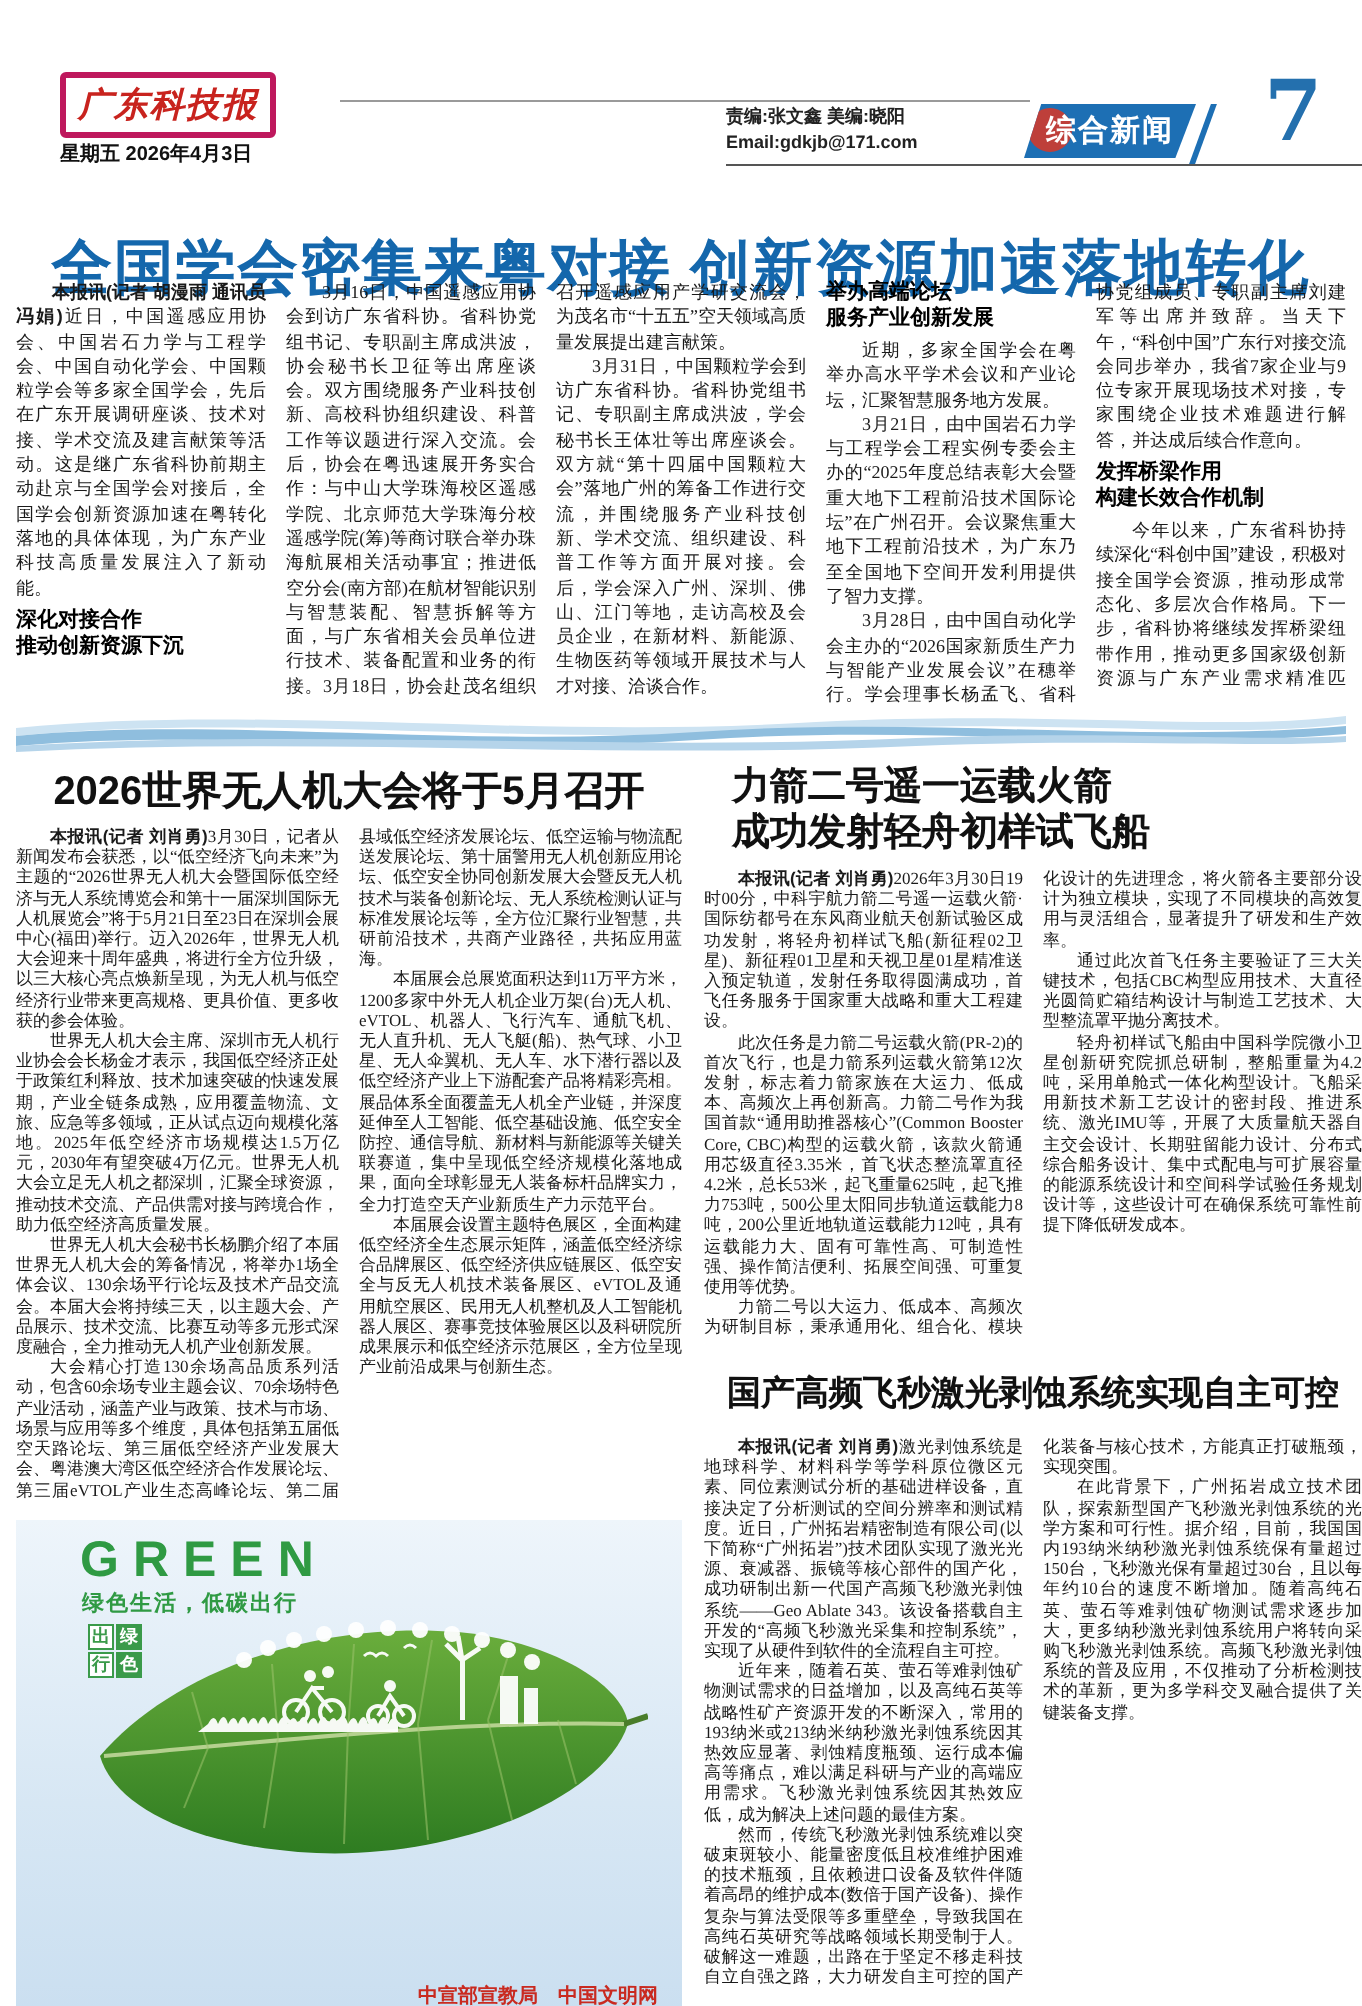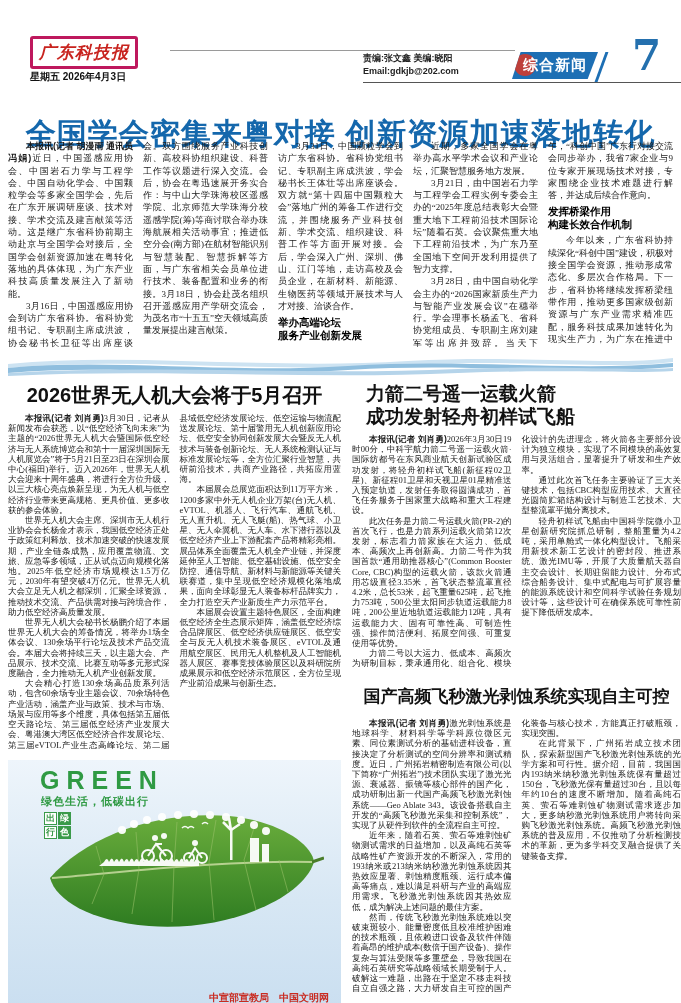--- a/index.html
+++ b/index.html
@@ -86,41 +86,45 @@
 
 <div class="page" data-interactable="false">
 
   <div class="header" data-interactable="false">
     <div class="masthead" data-interactable="false">广东科技报</div>
     <div class="dateline" data-interactable="false">星期五 2026年4月3日</div>
     <div class="hrule-a" data-interactable="false"></div>
     <div class="hrule-b" data-interactable="false"></div>
     <div class="editors" data-interactable="false">
       <div data-interactable="false">责编:张文鑫  美编:晓阳</div>
-      <div data-interactable="false">Email:gdkjb@202.com</div>
+      <div data-interactable="false">Email:gdkjb@171.com</div>
     </div>
     <div class="badge" data-interactable="false">
       <span class="badge-text" data-interactable="false">综合新闻</span>
     </div>
     <div class="badge-slant" data-interactable="false"></div>
     <div class="pagenum" data-interactable="false">7</div>
   </div>
 
   <h1 class="lead-headline" data-interactable="false">全国学会密集来粤对接  创新资源加速落地转化</h1>
 
   <div class="lead-cols cols" data-interactable="false">
       <p class="para" data-interactable="false"><b>本报讯(记者 胡漫雨 通讯员 冯娟)</b>近日，中国遥感应用协会、中国岩石力学与工程学会、中国自动化学会、中国颗粒学会等多家全国学会，先后在广东开展调研座谈、技术对接、学术交流及建言献策等活动。这是继广东省科协前期主动赴京与全国学会对接后，全国学会创新资源加速在粤转化落地的具体体现，为广东产业科技高质量发展注入了新动能。</p>
+      <h3 class="subhead" data-interactable="false">
+        <div>深化对接合作</div>
+        <div>推动创新资源下沉</div>
+      </h3>
       <p class="para" data-interactable="false">3月16日，中国遥感应用协会到访广东省科协。省科协党组书记、专职副主席成洪波，协会秘书长卫征等出席座谈会。双方围绕服务产业科技创新、高校科协组织建设、科普工作等议题进行深入交流。会后，协会在粤迅速展开务实合作：与中山大学珠海校区遥感学院、北京师范大学珠海分校遥感学院(筹)等商讨联合举办珠海航展相关活动事宜；推进低空分会(南方部)在航材智能识别与智慧装配、智慧拆解等方面，与广东省相关会员单位进行技术、装备配置和业务的衔接。3月18日，协会赴茂名组织召开遥感应用产学研交流会，为茂名市“十五五”空天领域高质量发展提出建言献策。</p>
       <p class="para" data-interactable="false">3月31日，中国颗粒学会到访广东省科协。省科协党组书记、专职副主席成洪波，学会秘书长王体壮等出席座谈会。双方就“第十四届中国颗粒大会”落地广州的筹备工作进行交流，并围绕服务产业科技创新、学术交流、组织建设、科普工作等方面开展对接。会后，学会深入广州、深圳、佛山、江门等地，走访高校及会员企业，在新材料、新能源、生物医药等领域开展技术与人才对接、洽谈合作。</p>
       <h3 class="subhead" data-interactable="false">
         <div>举办高端论坛</div>
         <div>服务产业创新发展</div>
       </h3>
       <p class="para" data-interactable="false">近期，多家全国学会在粤举办高水平学术会议和产业论坛，汇聚智慧服务地方发展。</p>
-      <p class="para" data-interactable="false">3月21日，由中国岩石力学与工程学会工程实例专委会主办的“2025年度总结表彰大会暨重大地下工程前沿技术国际论坛”随着石英。会议聚焦重大地下工程前沿技术，为广东乃至全国地下空间开发利用提供了智力支撑。</p>
+      <p class="para" data-interactable="false">3月21日，由中国岩石力学与工程学会工程实例专委会主办的“2025年度总结表彰大会暨重大地下工程前沿技术国际论坛”在广州召开。会议聚焦重大地下工程前沿技术，为广东乃至全国地下空间开发利用提供了智力支撑。</p>
       <p class="para" data-interactable="false">3月28日，由中国自动化学会主办的“2026国家新质生产力与智能产业发展会议”在穗举行。学会理事长杨孟飞、省科协党组成员、专职副主席刘建军等出席并致辞。当天下午，“科创中国”广东行对接交流会同步举办，我省7家企业与9位专家开展现场技术对接，专家围绕企业技术难题进行解答，并达成后续合作意向。</p>
       <h3 class="subhead" data-interactable="false">
         <div>发挥桥梁作用</div>
         <div>构建长效合作机制</div>
       </h3>
       <p class="para" data-interactable="false">今年以来，广东省科协持续深化“科创中国”建设，积极对接全国学会资源，推动形成常态化、多层次合作格局。下一步，省科协将继续发挥桥梁纽带作用，推动更多国家级创新资源与广东产业需求精准匹配，服务科技成果加速转化为现实生产力，为广东在推进中国式现代化建设中走在前列贡献科协力量。</p>
     </div>
 
   <div class="wave" data-interactable="false">
     <svg width="665" height="28" viewBox="0 0 665 28" preserveAspectRatio="none" data-interactable="false">

